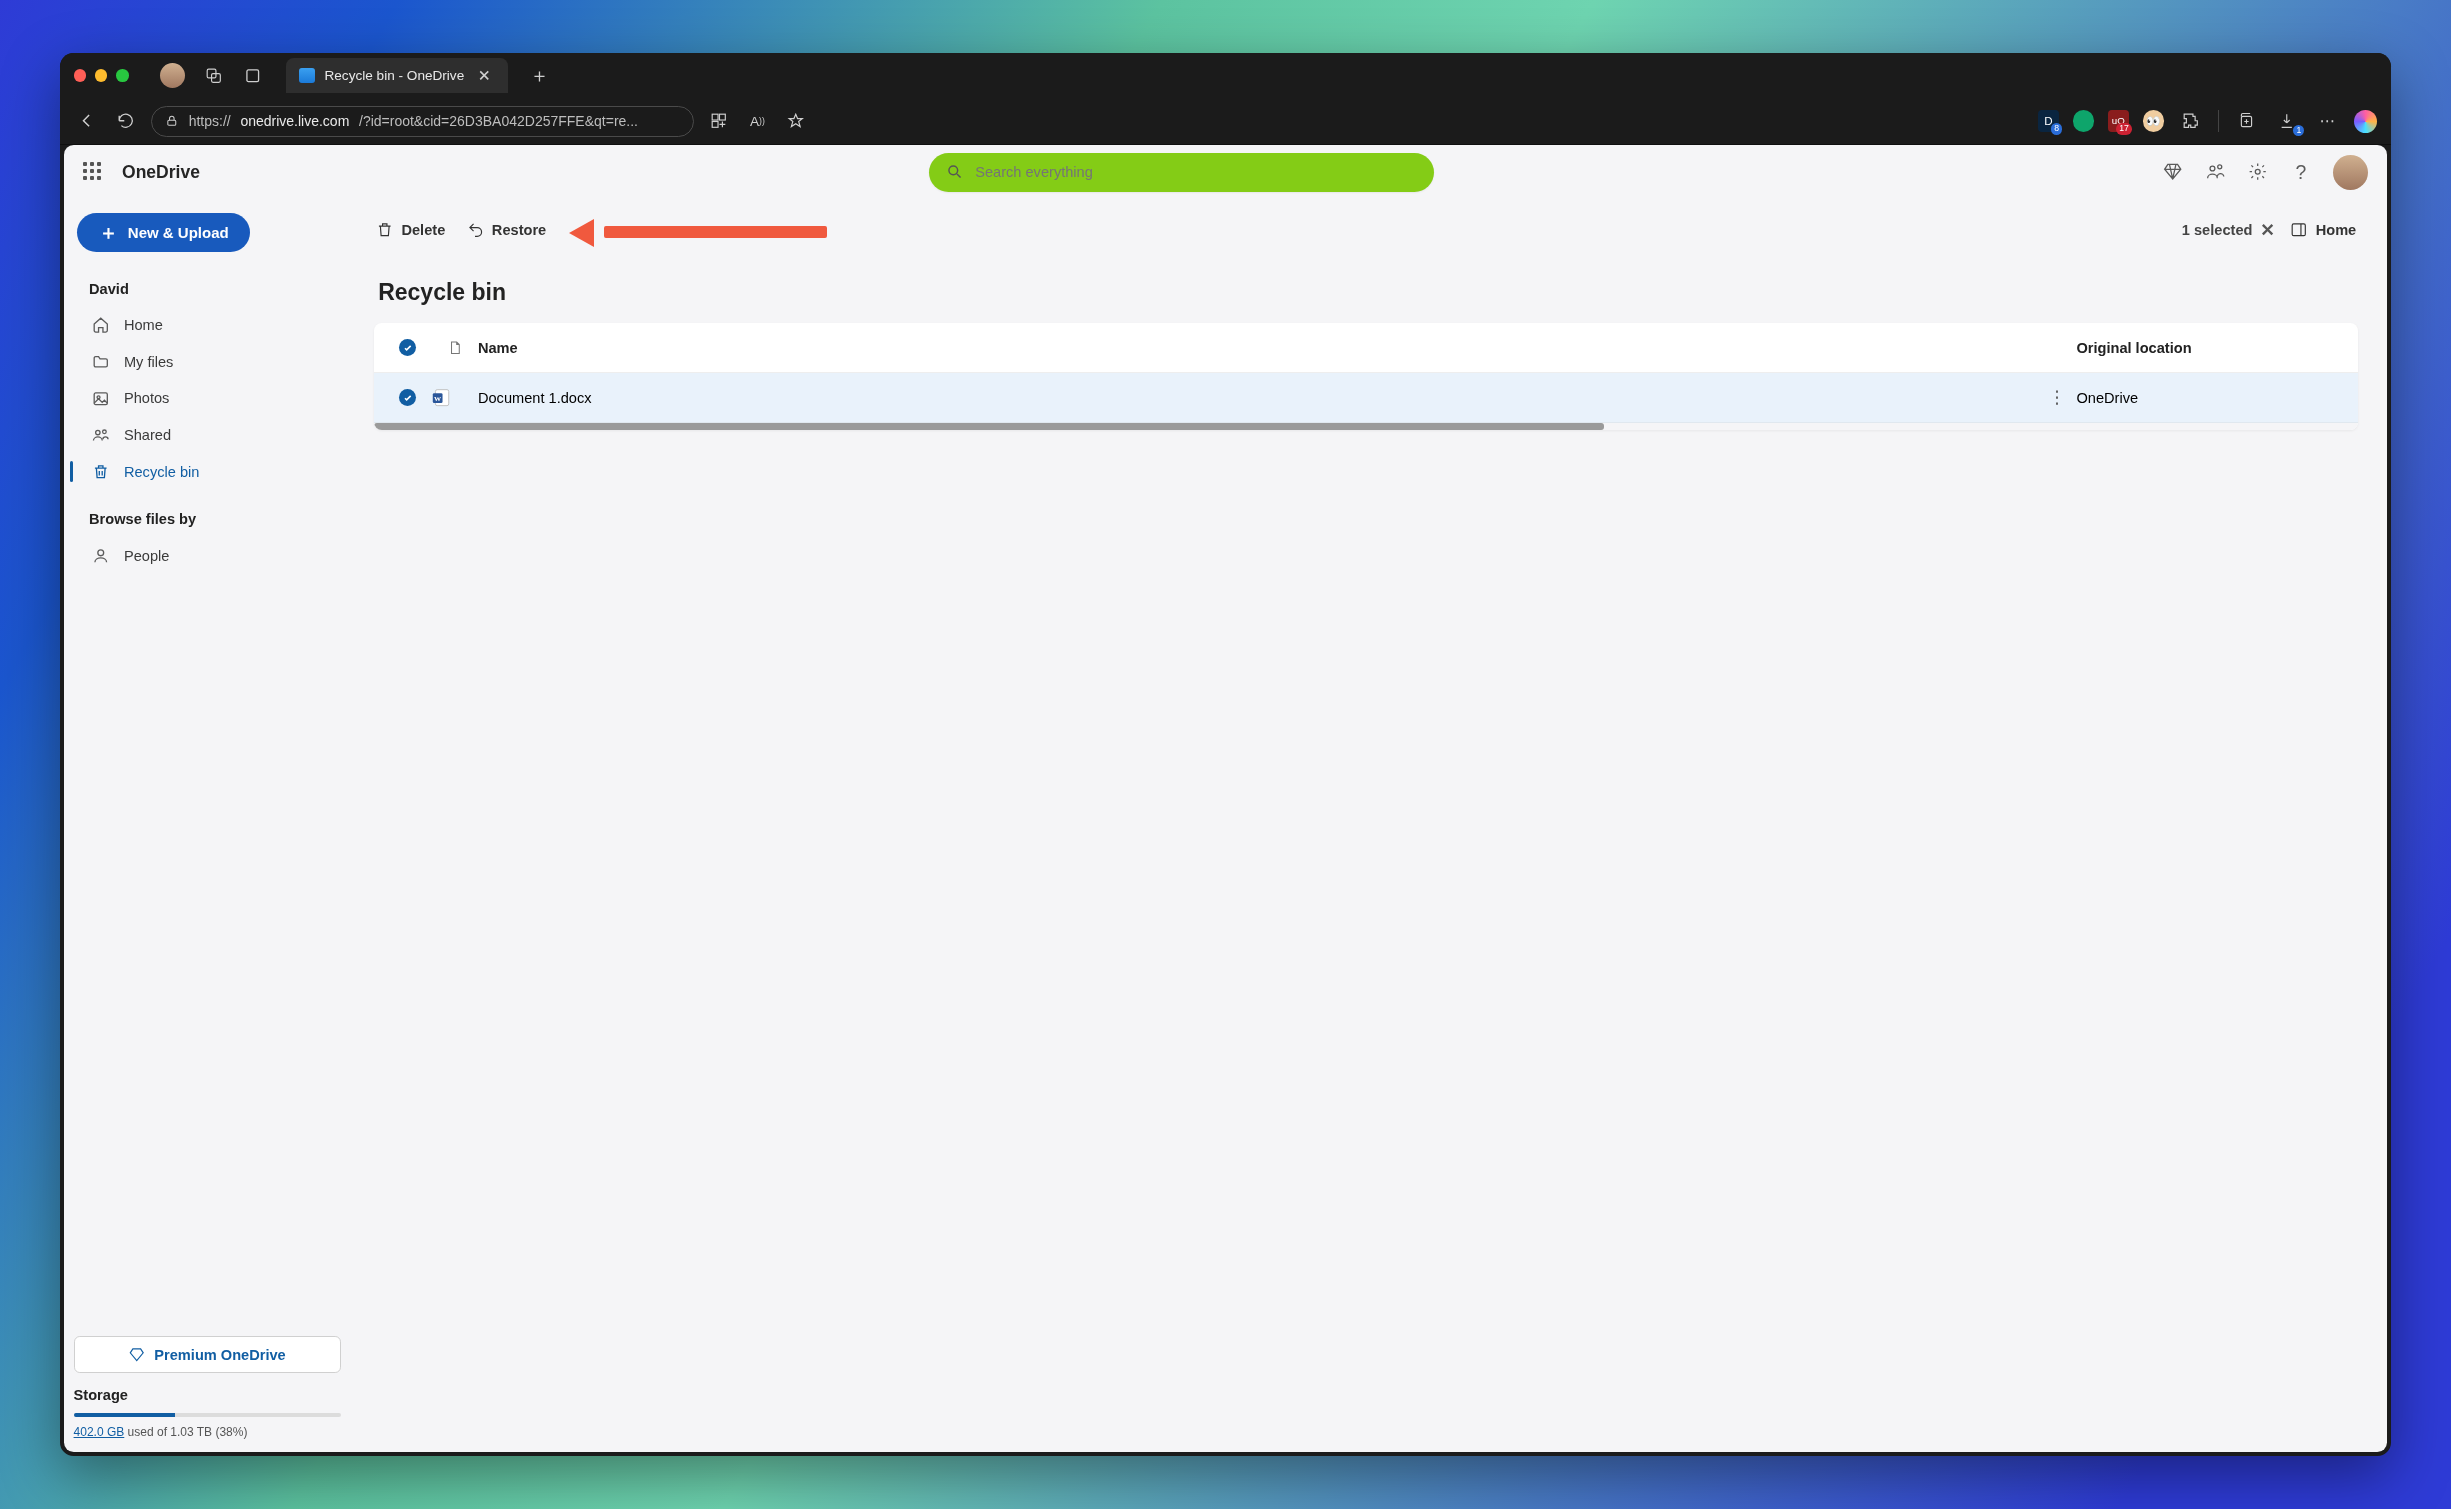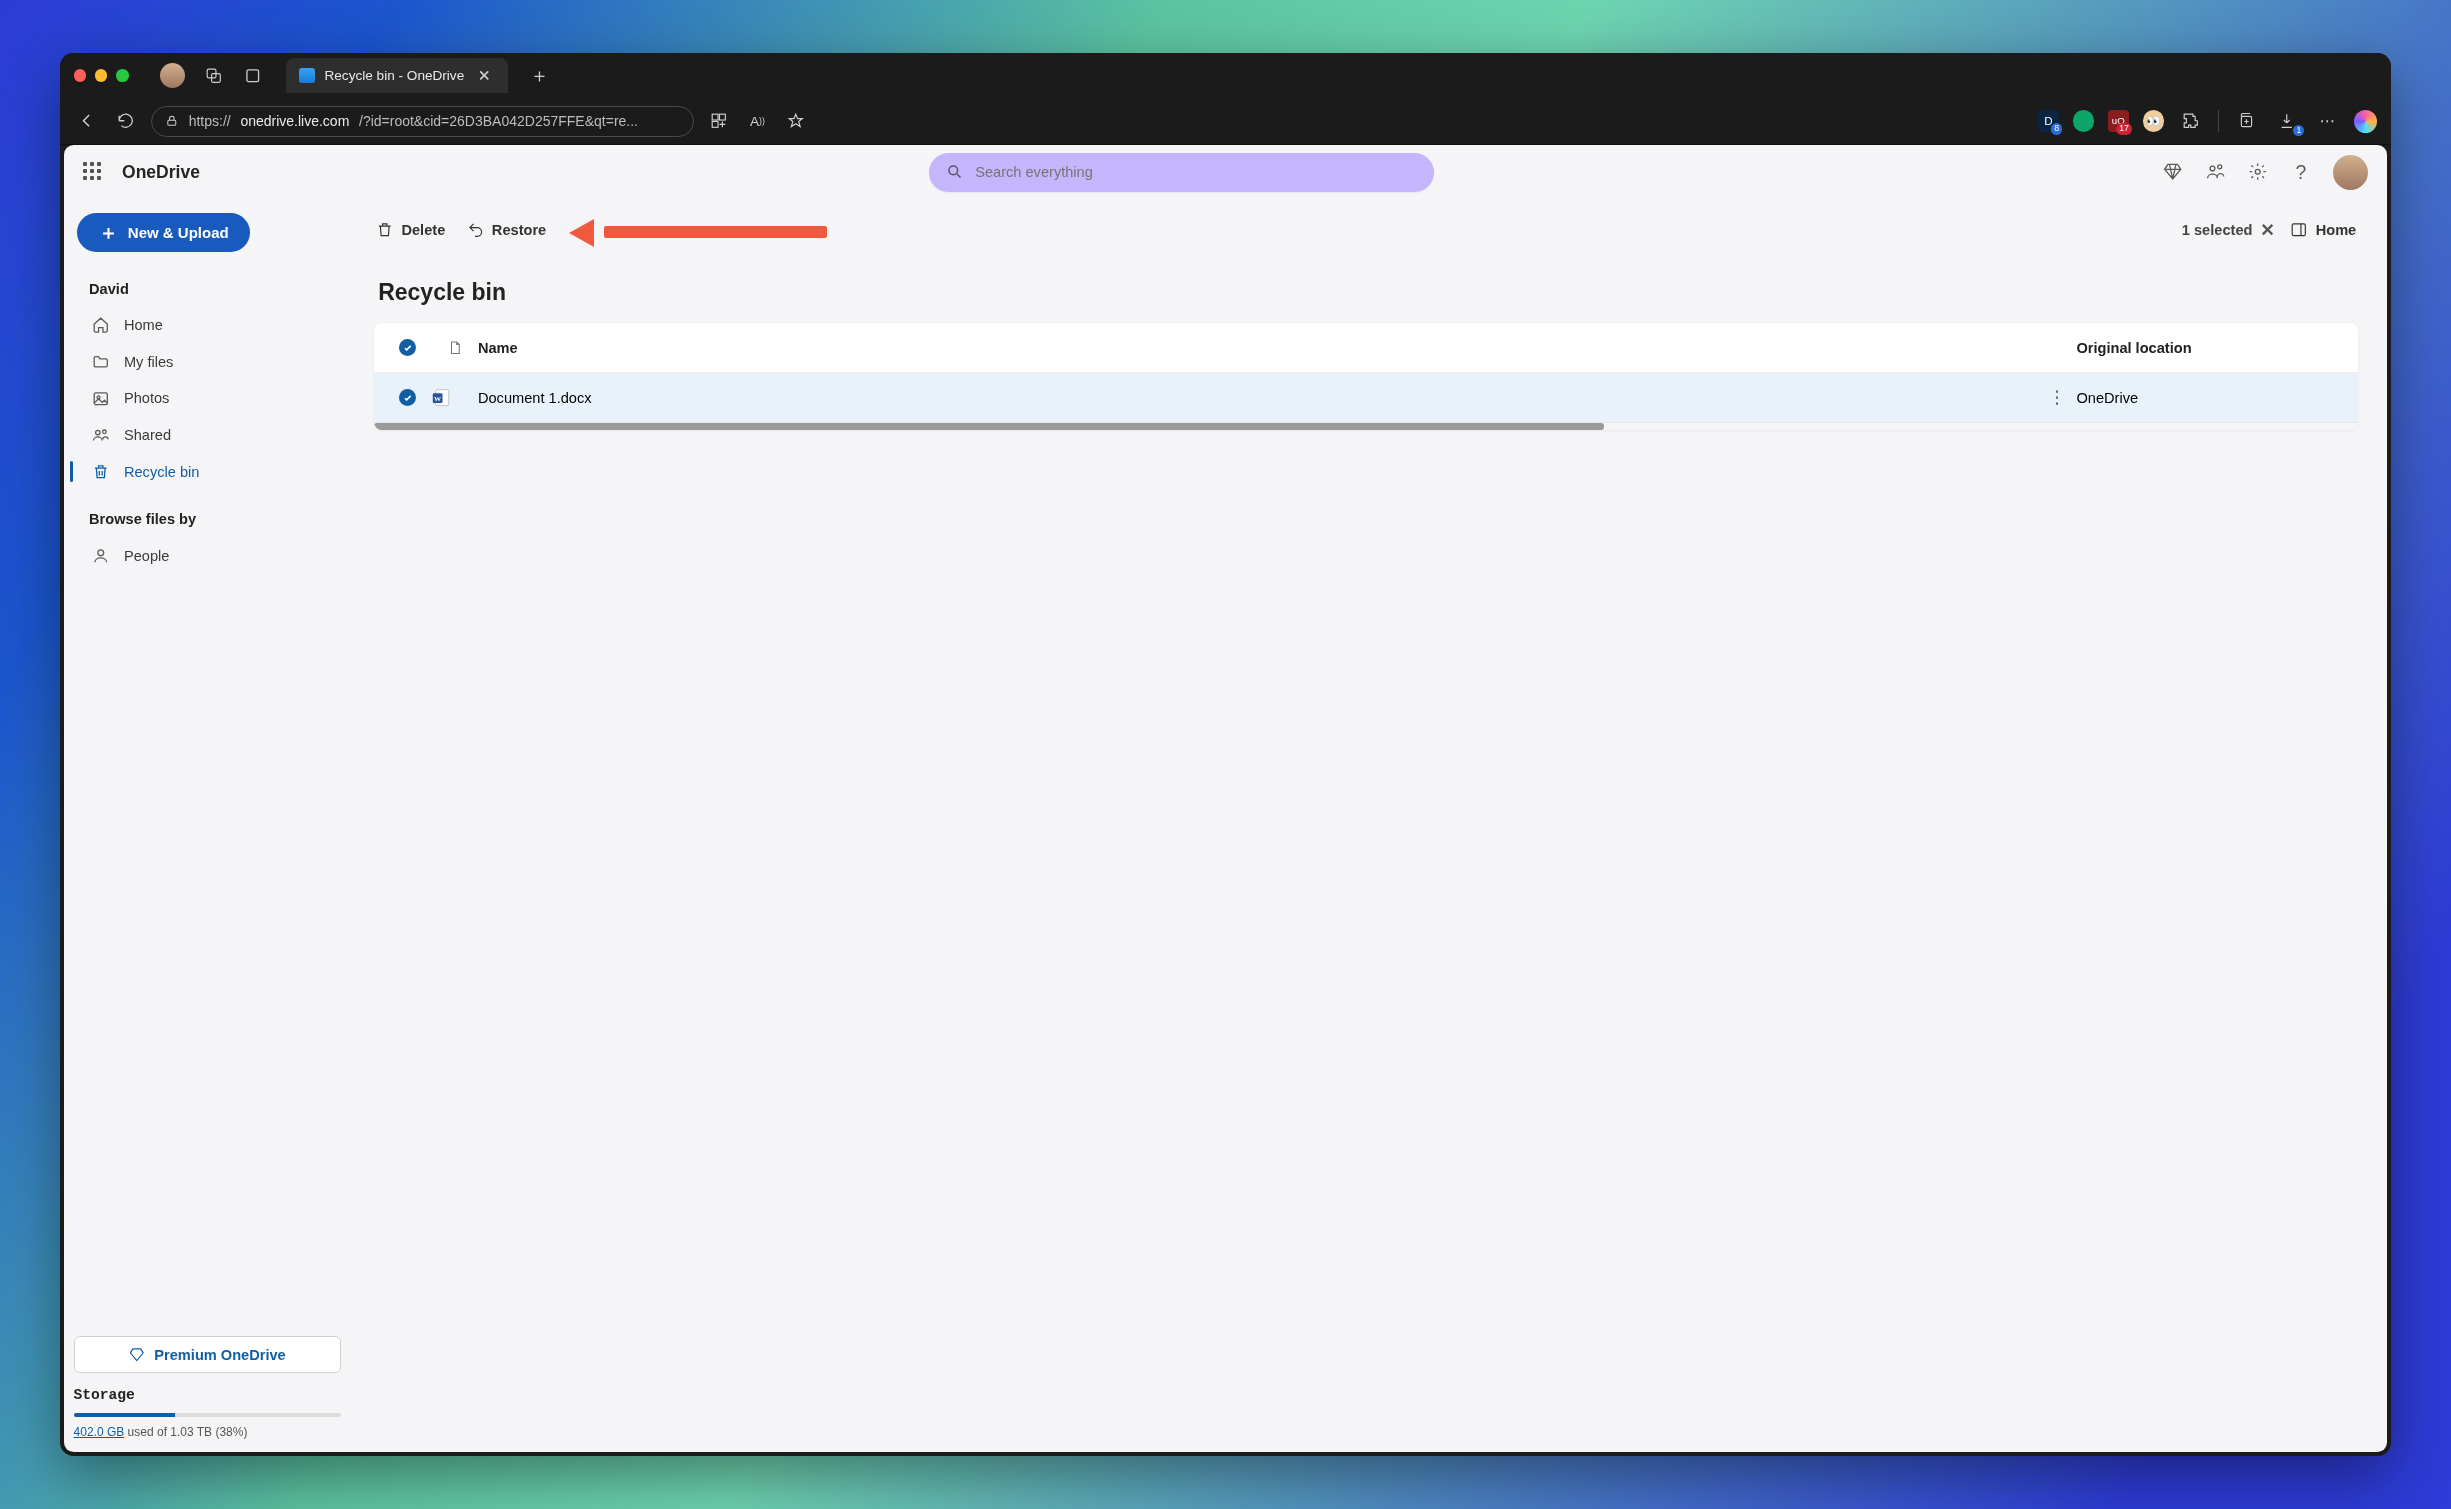--- a/index.html
+++ b/index.html
@@ -58,21 +58,21 @@
   .divider-v{width:1px;height:21.3px;background:#444;}
   
   .app-shell{flex:1;background:#f5f5f7;border-radius:9.7px;margin:0 3.9px 3.9px 3.9px;display:flex;flex-direction:column;overflow:hidden;}
   .app-header{
     height:54px;display:flex;align-items:center;padding:0 19.4px;gap:19.4px;
   }
   .waffle{width:19.4px;height:19.4px;display:grid;grid-template-columns:repeat(3,3.9px);grid-template-rows:repeat(3,3.9px);gap:2.9px;cursor:pointer;}
   .waffle span{background:#555;width:3.9px;height:3.9px;border-radius:1px;}
   .brand{font-size:17.5px;font-weight:600;color:#252525;}
   .searchbox{
-    margin-left:auto; margin-right:auto; width:505px;height:39px;background:#c4b5fd;border-radius:21.3px;
+    margin-left:auto; margin-right:auto; width:505px;height:39px;background:#84cc16;border-radius:21.3px;
     display:flex;align-items:center;padding:0 17.5px;gap:11.6px;box-shadow:0 1px 1.9px rgba(0,0,0,.06);
   }
   .searchbox input{border:none;outline:none;font-size:14.6px;color:#555;flex:1;background:transparent;}
   .hdr-right{display:flex;align-items:center;gap:21.3px;}
   .hdr-icon{width:21.3px;height:21.3px;color:#5b5b5b;cursor:pointer;display:flex;align-items:center;justify-content:center;}
   .avatar-med{width:35px;height:35px;border-radius:50%;background:linear-gradient(#d0b090,#a07860);cursor:pointer;}
   
   .app-body{flex:1;display:flex;overflow:hidden;}
   .sidebar{width:291px;padding:13.6px 13.6px 13.6px 9.7px;display:flex;flex-direction:column;}
   .new-upload{
@@ -86,21 +86,21 @@
   }
   .nav-item.active{color:#115ea3;}
   .nav-item.active::before{content:'';position:absolute;left:-9.7px;top:7.8px;bottom:7.8px;width:2.9px;background:#115ea3;border-radius:1.9px;}
   .nav-item .ic{width:19.4px;height:19.4px;display:flex;align-items:center;justify-content:center;color:#5b5b5b;}
   .nav-item.active .ic{color:#115ea3;}
   .prem-btn{
     margin-top:auto;height:37px;border:1px solid #d0d0d0;background:#fff;border-radius:5.8px;color:#115ea3;
     font-size:14.6px;font-weight:600;display:flex;align-items:center;justify-content:center;gap:9.7px;cursor:pointer;
   }
   .storage-block{margin-top:13.6px;}
-  .storage-title{font-size:14.6px;font-weight:700;color:#222;margin-bottom:9.7px;font-family:Liberation Mono, monospace;}
+  .storage-title{font-size:14.6px;font-weight:700;color:#222;margin-bottom:9.7px;}
   .storage-bar{height:3.9px;background:#dcdcdc;border-radius:1.9px;overflow:hidden;}
   .storage-fill{height:100%;width:38%;background:#115ea3;}
   .storage-text{font-size:12px;color:#555;margin-top:8px;}
   .storage-text a{color:#115ea3;text-decoration:underline;}
   
   .main{flex:1;padding:9.7px 29px 19.4px 19.4px;display:flex;flex-direction:column;overflow:hidden;}
   .cmdbar{height:43px;display:flex;align-items:center;gap:17.5px;font-weight:bold;}
   .cmd-btn{display:flex;align-items:center;gap:7.8px;color:#333;font-size:14.6px;cursor:pointer;padding:3.9px 1.9px;}
   .cmdbar-right{margin-left:auto;display:flex;align-items:center;gap:13.6px;}
   .sel-chip{display:flex;align-items:center;gap:7.8px;font-size:14.6px;color:#444;}

